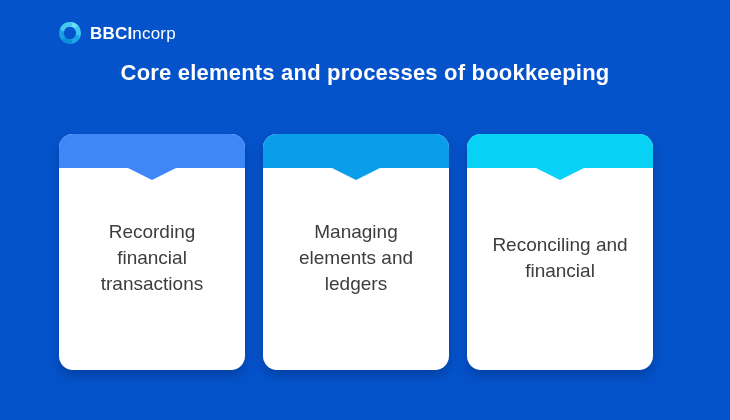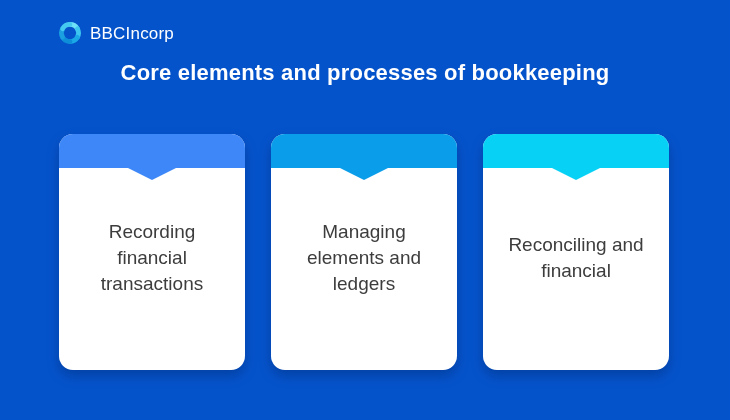--- a/index.html
+++ b/index.html
@@ -19,40 +19,40 @@
     align-items: center;
     gap: 6px;
   }
   .logo-icon svg { width: 28px; height: 28px; display: block; }
   .logo-text {
     color: #ffffff;
     font-size: 17px;
     letter-spacing: 0.2px;
     line-height: 1;
   }
-  .logo-text .bold-part { font-weight: 400; }
+  .logo-text .bold-part { font-weight: 700; }
   .logo-text .reg-part  { font-weight: 400; }
   .title {
     position: absolute;
     top: 60px;
     left: 0;
     width: 100%;
     margin: 0;
     text-align: center;
     color: #ffffff;
     font-size: 22px;
     font-weight: 700;
     letter-spacing: 0.2px;
   }
   .cards {
     position: absolute;
     left: 59px;
     top: 134px;
     display: flex;
-    gap: 26px;
+    gap: 18px;
   }
   .card {
     width: 186px;
     height: 236px;
     background: #ffffff;
     border-radius: 14px;
     box-shadow: 0 6px 12px rgba(2, 35, 95, 0.35);
     display: flex;
     flex-direction: column;
   }

